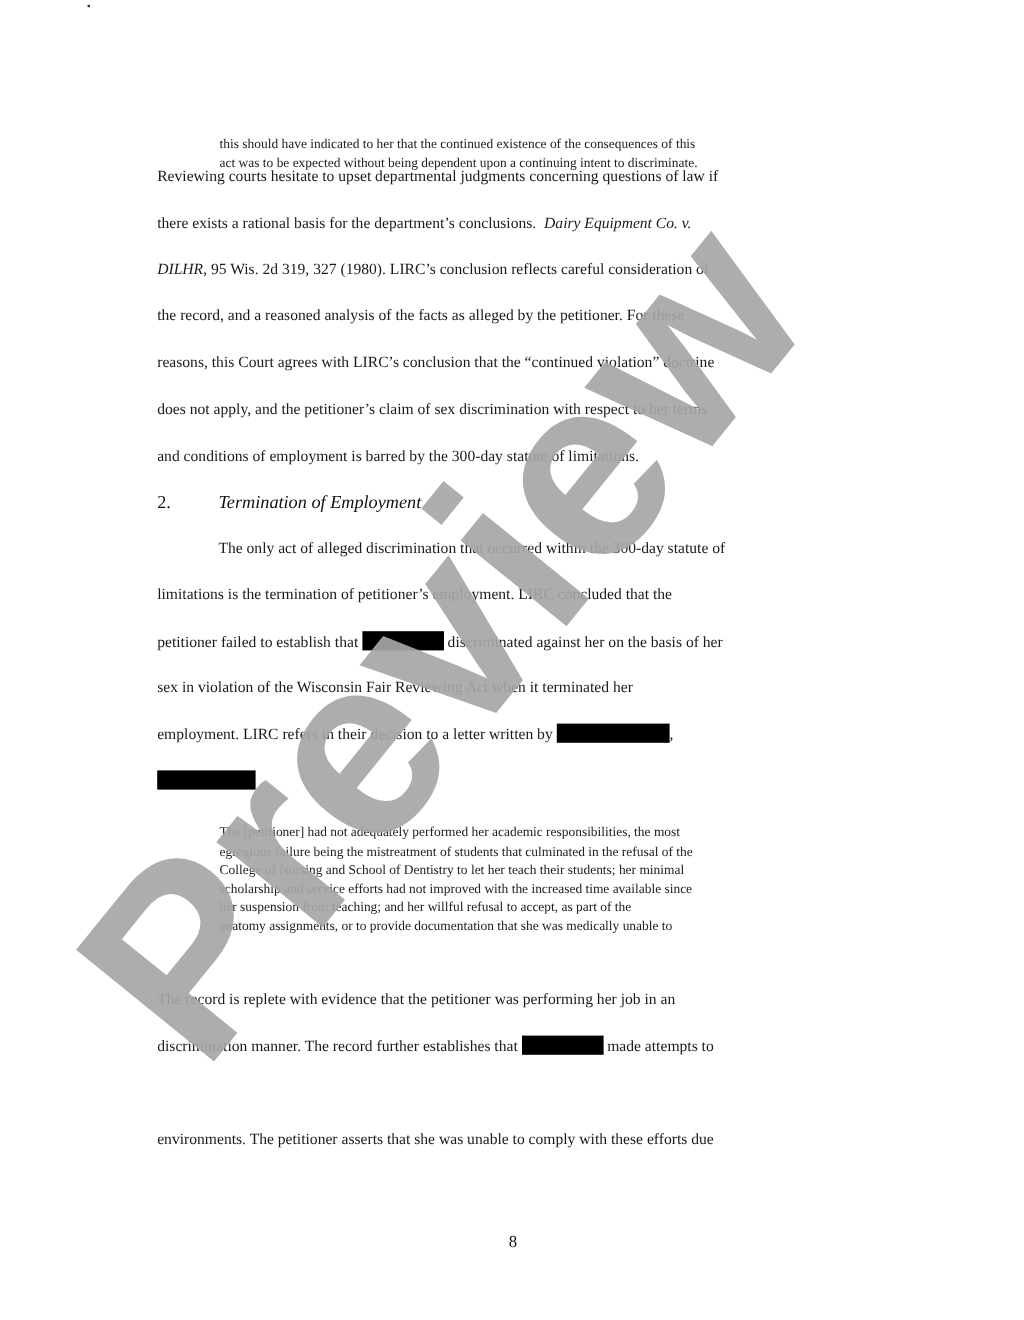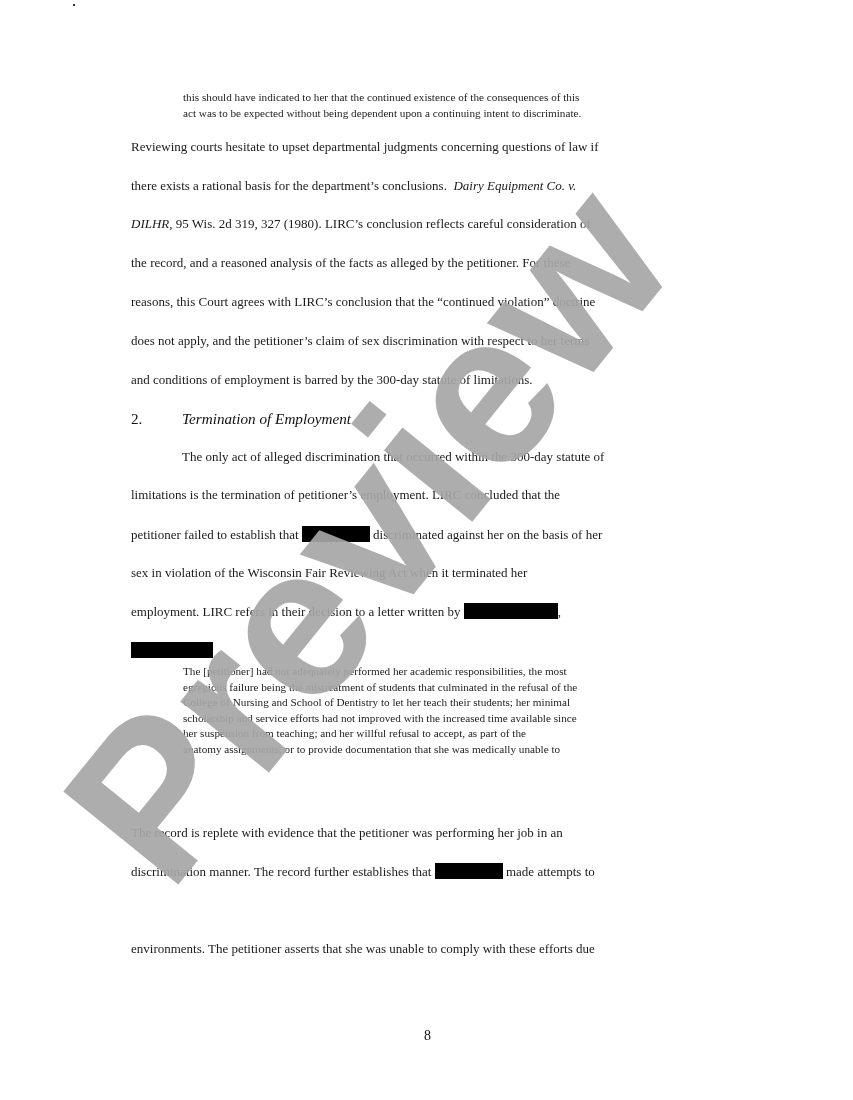--- a/index.html
+++ b/index.html
@@ -1,18 +1,18 @@
 <!DOCTYPE html>
 <html><head>
 <meta charset="utf-8">
 <style>
   html, body { margin: 0; padding: 0; background: #ffffff; }
   body { width: 853px; height: 1100px; position: relative; overflow: hidden; font-family: "Liberation Serif", "DejaVu Serif", serif; color: #111; }
   .page { position: absolute; left: 0; top: 0; width: 853px; height: 1100px; }
-  .quote-block { position: absolute; left: 183px; width: 500px; font-size: 11.2px; line-height: 15.5px; color: #222; }
+  .quote-block { position: absolute; left: 183px; width: 500px; font-size: 11.2px; line-height: 15.5px; color: #222; margin-top: 23px; }
   .q1 { top: 90px; }
   .q2 { top: 664px; }
   .body-line { position: absolute; left: 131px; font-size: 13px; white-space: nowrap; color: #1a1a1a; }
   .heading-num { position: absolute; left: 131px; font-size: 15.2px; }
   .heading-title { position: absolute; left: 182px; font-size: 15.2px; font-style: italic; }
   .italic { font-style: italic; }
   .redact { display: inline-block; background: #000; height: 16px; vertical-align: -3px; }
   .page-number { position: absolute; left: 424px; top: 1028px; font-size: 14px; }
   .tick { position: absolute; left: 73px; top: 4px; width: 2px; height: 2px; background: #333; }
   .watermark { position: absolute; left: 0; top: 0; width: 853px; height: 1100px; pointer-events: none; }

